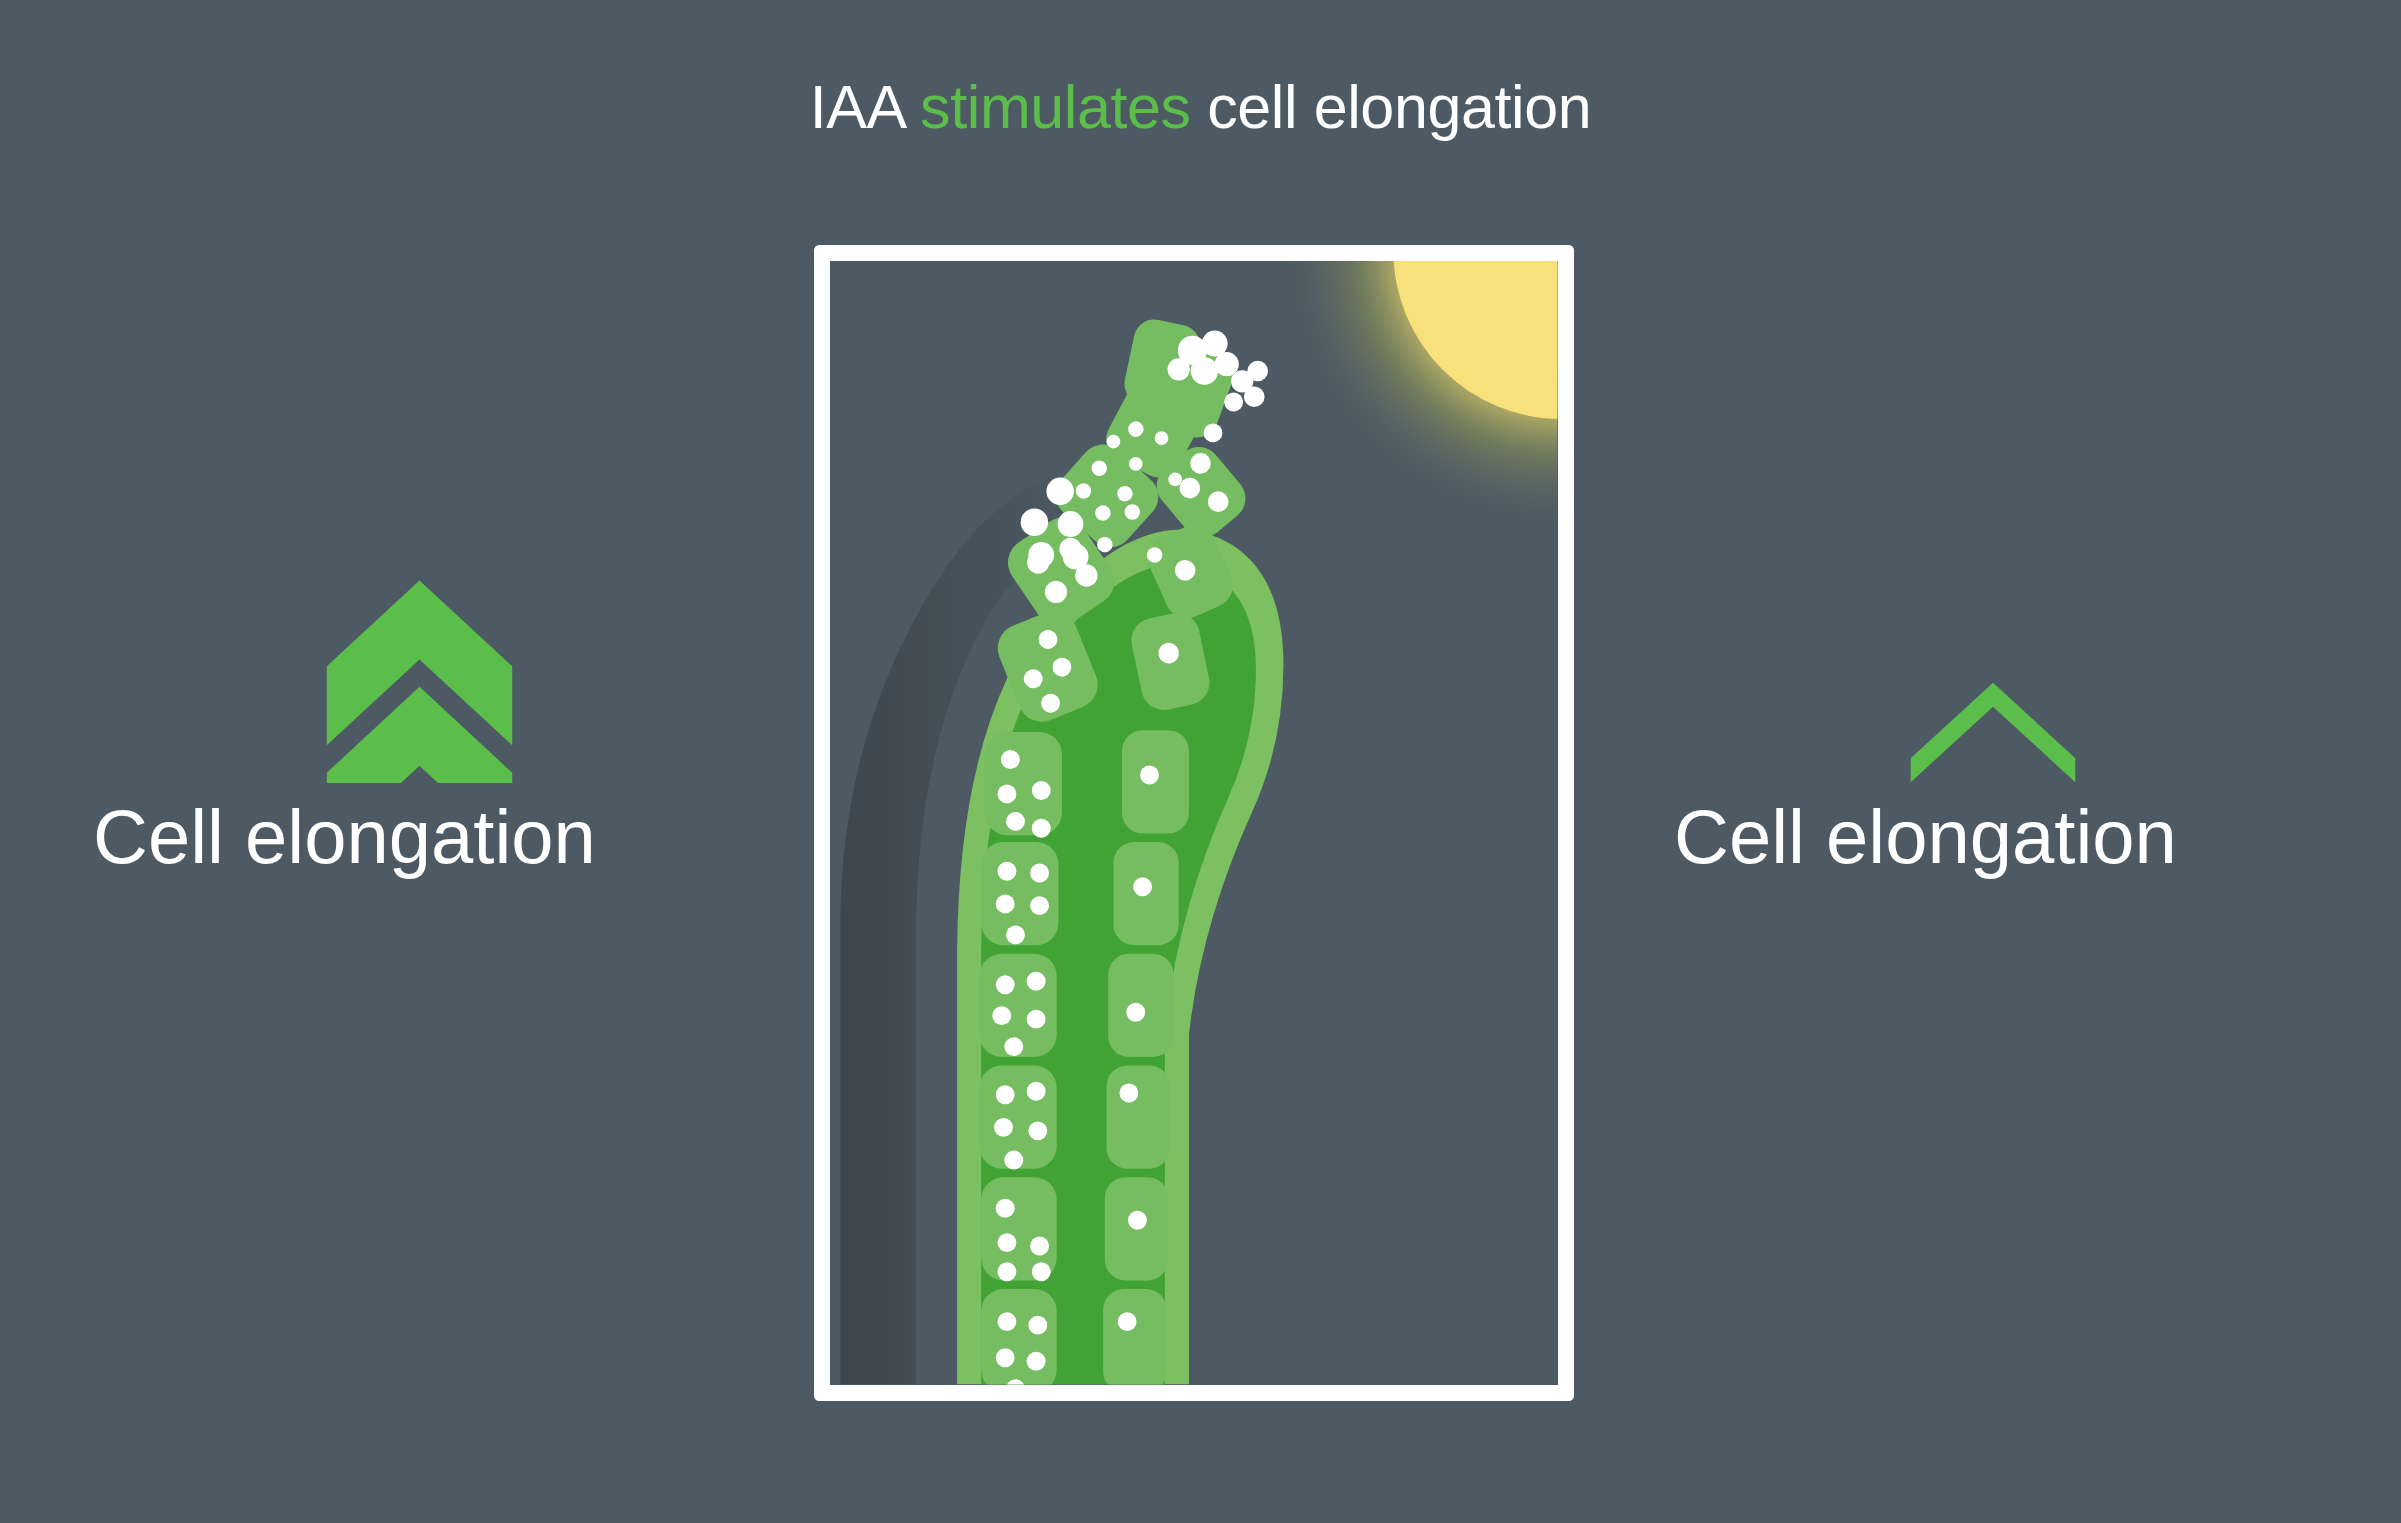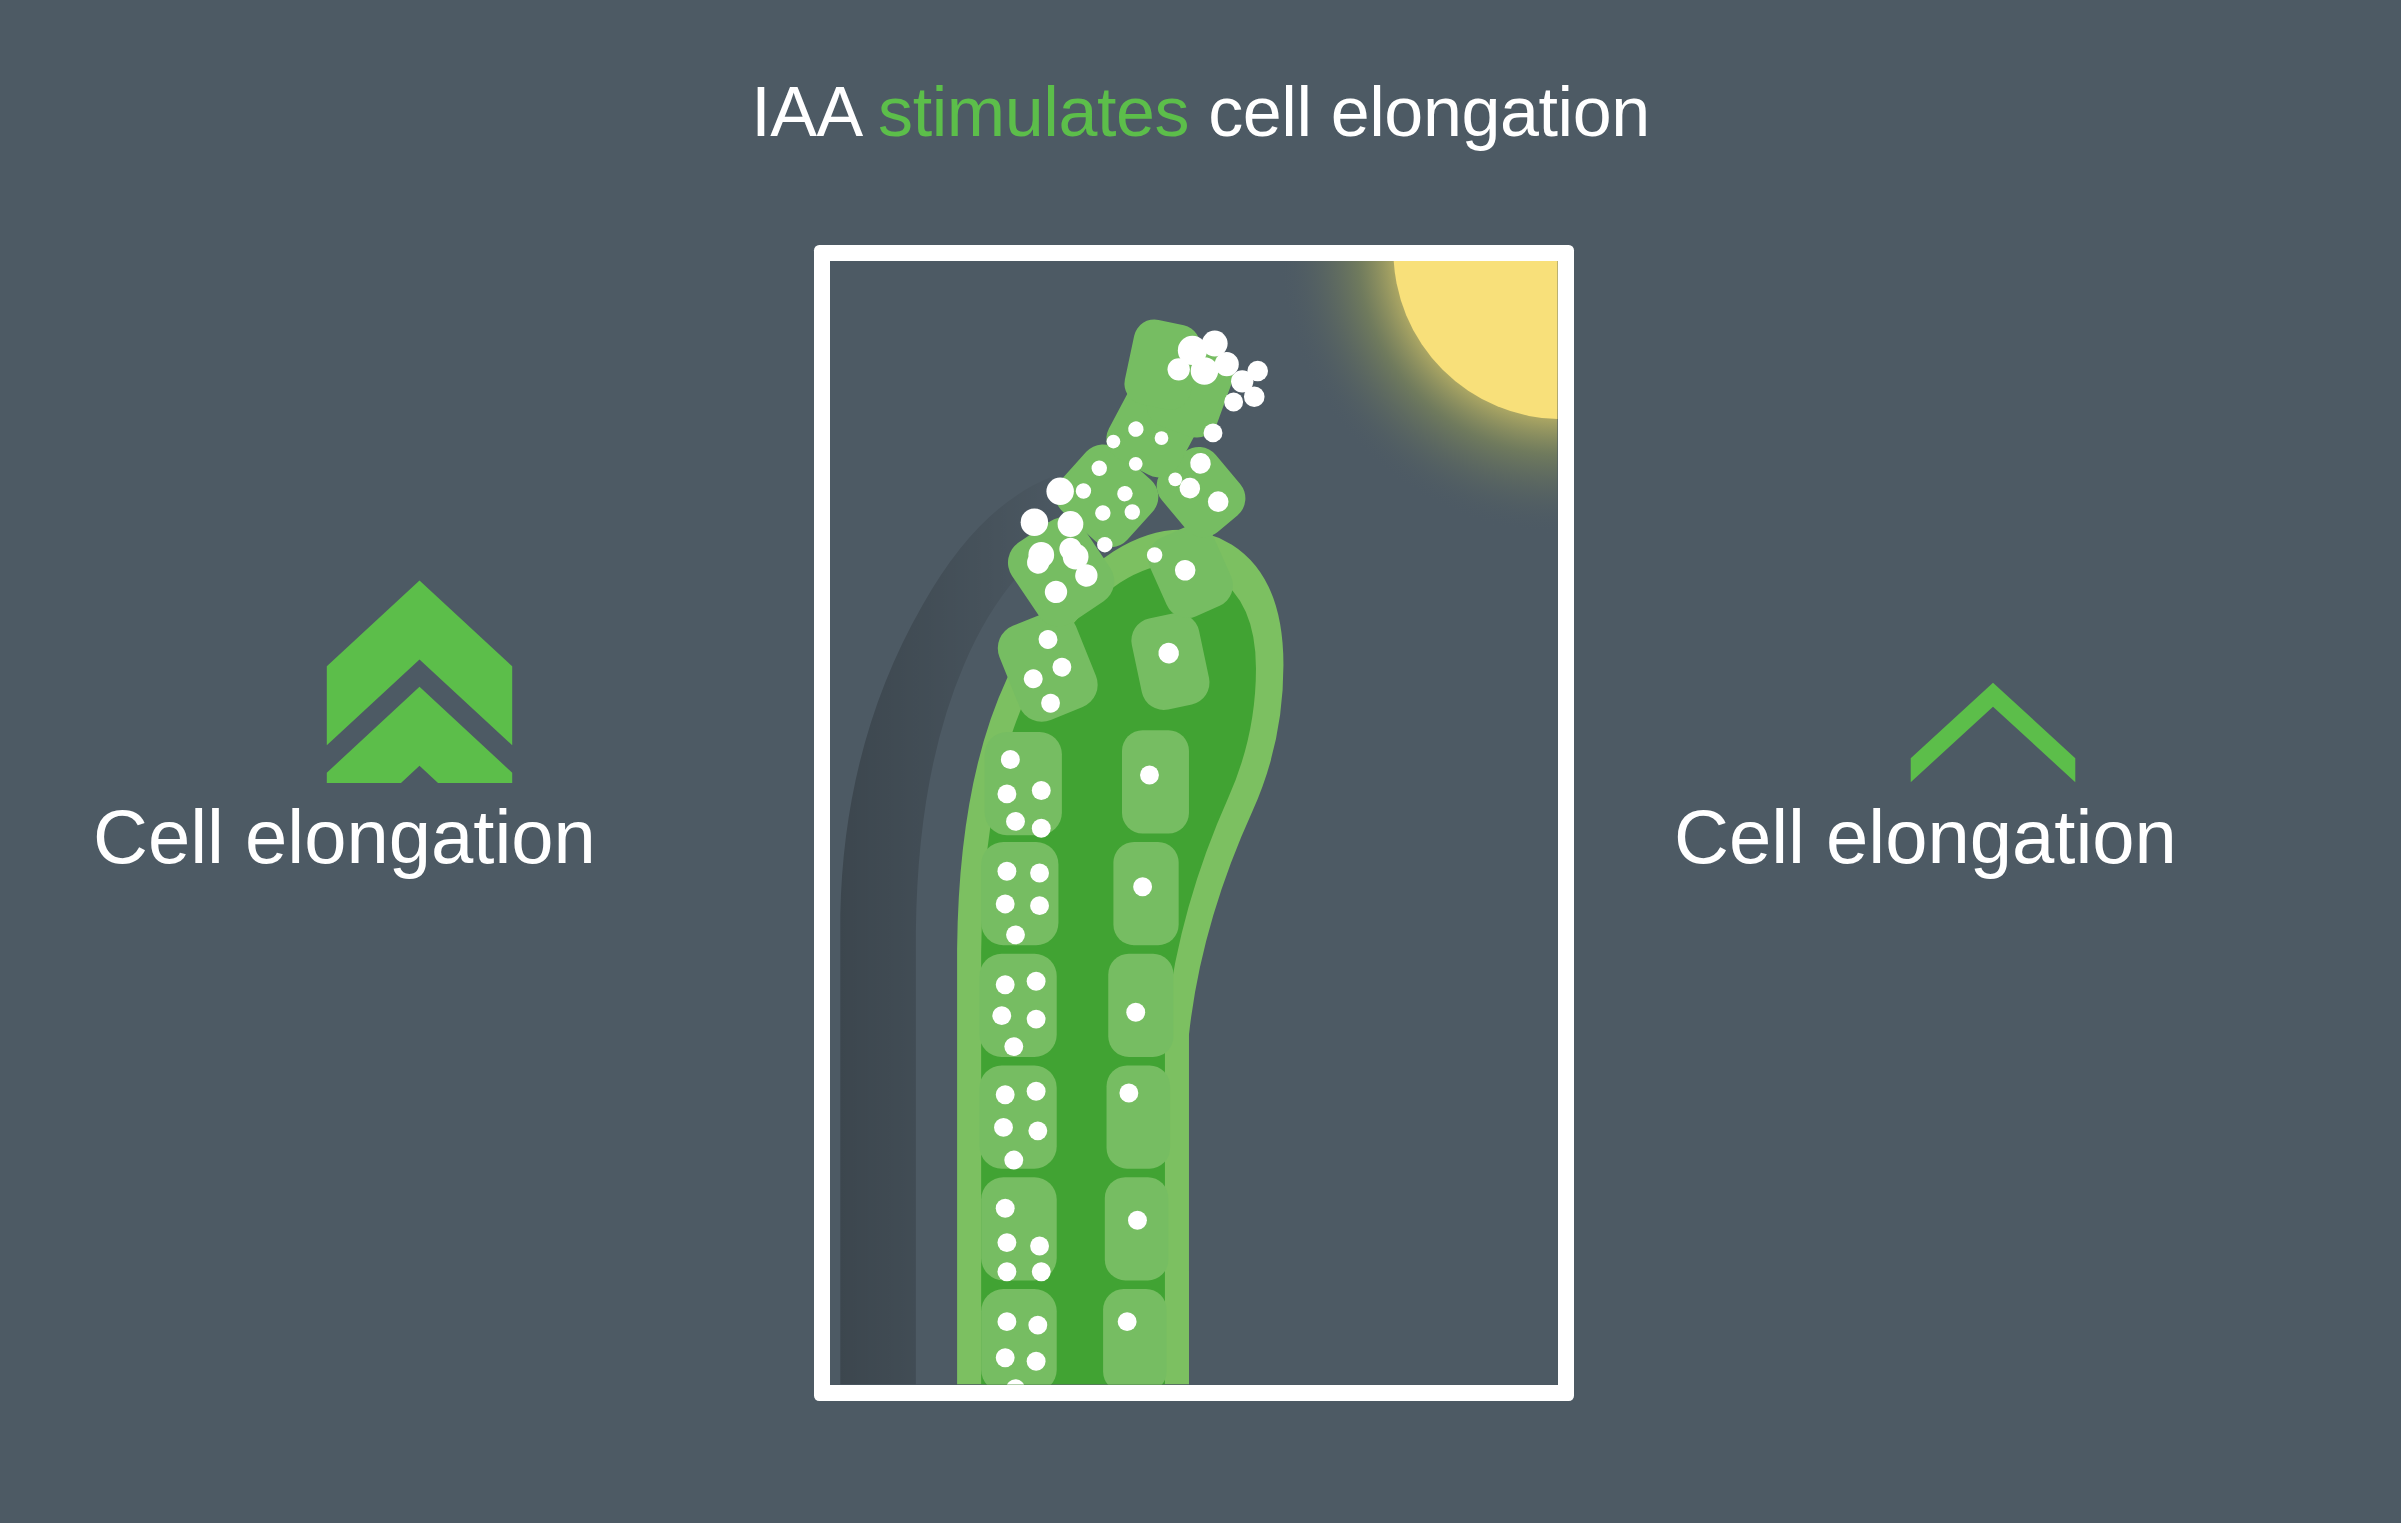--- a/index.html
+++ b/index.html
@@ -16,21 +16,21 @@
     font-family: "Liberation Sans", sans-serif;
   }
 
   
   #title {
     position: absolute;
     top: 74px;
     left: 0;
     width: 2401px;
     text-align: center;
-    font-size: 70px;
+    font-size: 61px;
     line-height: 1.1;
     color: #ffffff;
     font-weight: 400;
     letter-spacing: -0.4px;
     white-space: nowrap;
   }
   #title .accent { color: #5cbe4a; }
   #title .seg { display: inline; }
 
   

